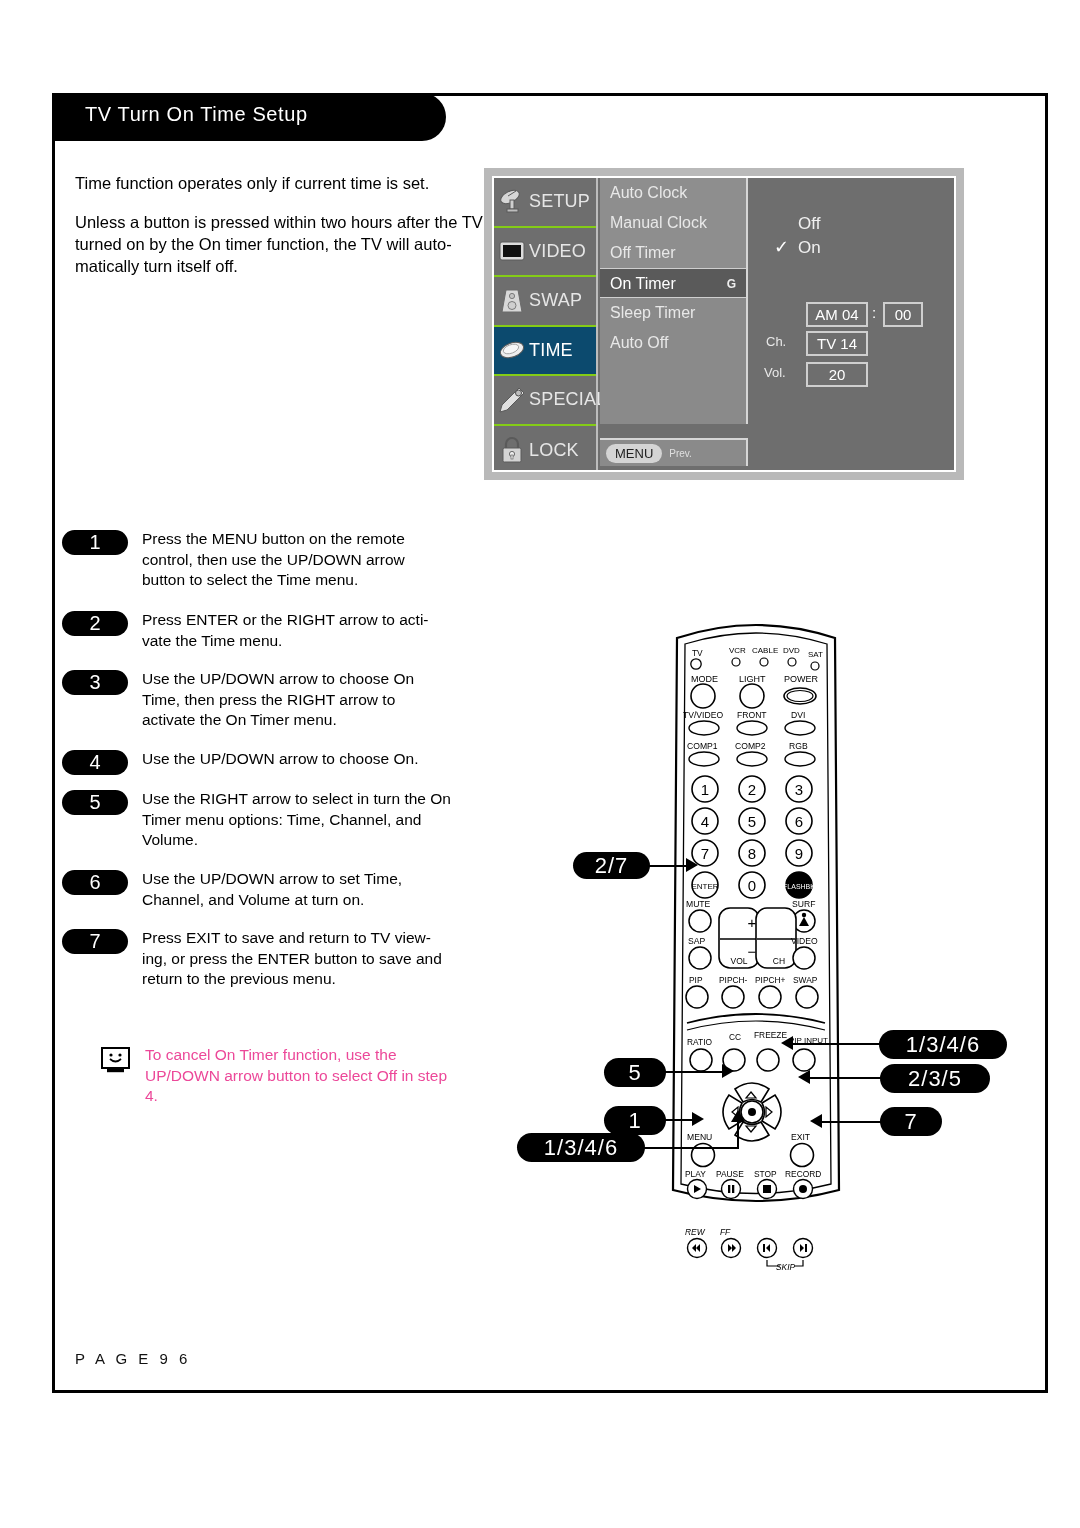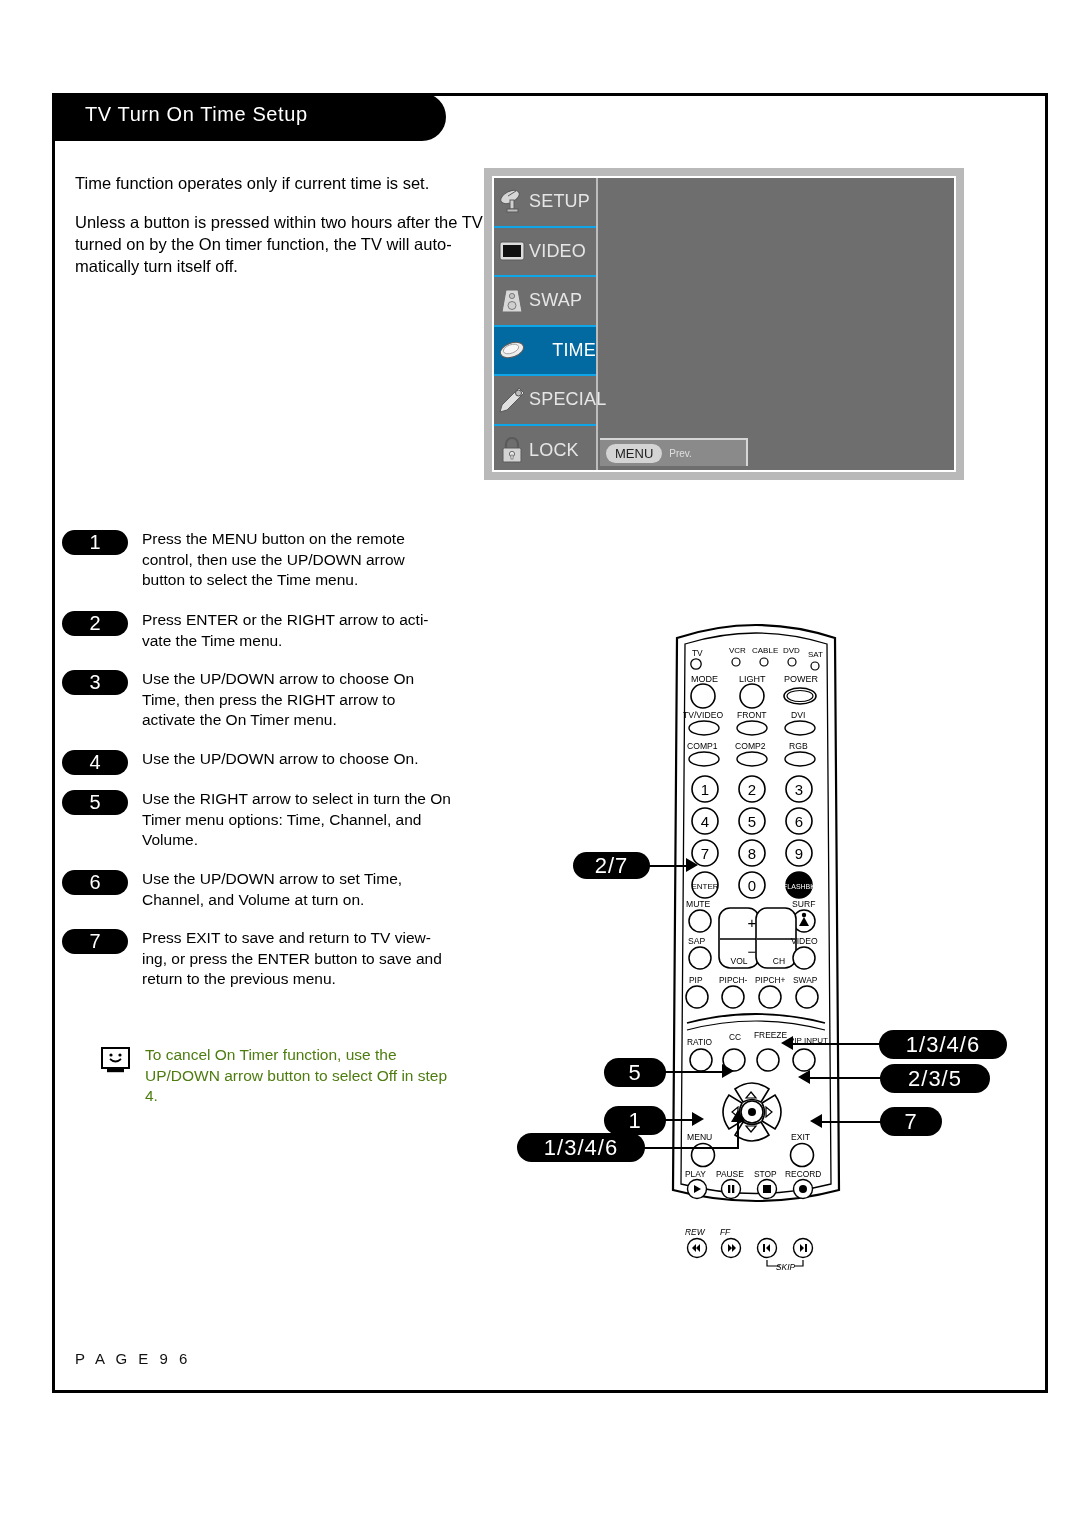--- a/index.html
+++ b/index.html
@@ -26,23 +26,23 @@
   #osd{position:absolute;left:484px;top:168px;width:480px;height:312px;
        background:#b9b9b9;padding:8px;box-sizing:border-box;}
   #osd-inner{position:relative;width:100%;height:100%;
              border:2px solid #ffffff;box-sizing:border-box;background:#6e6e6e;}
 
   
   #osd-sidebar{position:absolute;left:0;top:0;width:104px;height:100%;
                background:#6e6e6e;box-sizing:border-box;
                border-right:2px solid #bdbdbd;}
   .osd-cat{position:relative;height:49.5px;display:flex;align-items:center;
-           box-sizing:border-box;border-bottom:2px solid #0ea5e9;padding-left:4px;}
+           box-sizing:border-box;border-bottom:2px solid #84cc16;padding-left:4px;}
   .osd-cat:last-child{border-bottom:none;align-items:center;}
-  .osd-cat.sel{background:#0369a1;justify-content:space-between;}
+  .osd-cat.sel{background:#0c4a6e;}
   .osd-cat .lbl{font-size:18px;color:#e6e6e6;letter-spacing:.2px;}
   .osd-cat.sel .lbl{color:#ffffff;}
   .cat-ico{width:28px;height:28px;margin-right:3px;flex:0 0 28px;position:relative;}
 
   
   #osd-list{position:absolute;left:106px;top:0;width:148px;height:100%;}
   .osd-item{height:30px;line-height:30px;padding-left:10px;font-size:16px;
             color:#e8e8e8;background:#8e8e8e;position:relative;box-sizing:border-box;}
   .osd-item.plain{background:#8e8e8e;}
   .osd-item.below{background:#8a8a8a;}
@@ -83,21 +83,21 @@
   .step-pill{position:absolute;left:0;top:0;width:66px;height:25px;background:#000;
              border-radius:13px;color:#fff;font-size:20px;text-align:center;
              line-height:24px;}
   .step-txt{position:absolute;left:80px;top:-1px;width:310px;font-size:15.5px;
             line-height:20.5px;color:#000;}
 
   
   #note{position:absolute;left:101px;top:1045px;}
   #note-ico{position:absolute;left:0;top:2px;width:31px;height:27px;}
   #note-txt{position:absolute;left:44px;top:0;width:310px;font-size:15.5px;
-            line-height:20.5px;color:#4d7c0f;}
+            line-height:20.5px;color:#ec4899;}
 
   
   #page-no{position:absolute;left:75px;top:1350px;font-size:15px;
            letter-spacing:3.5px;color:#111;}
 
   
   .callout{position:absolute;background:#000;border-radius:16px;color:#fff;
            text-align:center;font-size:22px;line-height:1;display:flex;
            align-items:center;justify-content:center;letter-spacing:1px;}
   .lead{position:absolute;background:#000;}
@@ -183,26 +183,52 @@
             <rect x="5" y="12" width="18" height="14" rx="1.5" fill="#d4d4d4" stroke="#5a5a5a" stroke-width="1"></rect>
             <circle cx="14" cy="18" r="2.6" fill="#ededed" stroke="#6a6a6a" stroke-width="1"></circle>
             <rect x="13" y="19" width="2" height="4" fill="#ededed" stroke="#6a6a6a" stroke-width=".7"></rect>
           </svg>
         </span>
         <span class="lbl">LOCK</span>
       </div>
     </div>
 
     <div id="osd-list">
+      <div id="osd-list-body">
+        <div class="osd-item plain"><span>Auto Clock</span></div>
+        <div class="osd-item plain"><span>Manual Clock</span></div>
+        <div class="osd-item plain"><span>Off Timer</span></div>
+        <div class="osd-item hl">
+          <span>On Timer</span>
+          <span class="gmark">G</span>
+        </div>
+        <div class="osd-item below"><span>Sleep Timer</span></div>
+        <div class="osd-item below"><span>Auto Off</span></div>
+      </div>
       <div id="osd-menu-bar">
         <span id="menu-pill">MENU</span>
         <span id="prev-lbl">Prev.</span>
       </div>
     </div>
 
+    <div id="osd-right">
+      <div class="opt" id="opt-off">Off</div>
+      <div class="opt" id="opt-check">✓</div>
+      <div class="opt" id="opt-on">On</div>
+
+      <div class="vbox" id="vb-ampm">AM 04</div>
+      <div id="vb-colon">:</div>
+      <div class="vbox" id="vb-min">00</div>
+
+      <div id="lbl-ch">Ch.</div>
+      <div class="vbox" id="vb-ch">TV  14</div>
+
+      <div id="lbl-vol">Vol.</div>
+      <div class="vbox" id="vb-vol">20</div>
+    </div>
 
   </div>
 </div>
 
 <div class="step" style="left:62px;top:530px;">
   <div class="step-pill">1</div>
   <div class="step-txt">Press the MENU button on the remote control, then use the UP/DOWN arrow button to select the Time menu.</div>
 </div>
 <div class="step" style="left:62px;top:611px;">
   <div class="step-pill">2</div>

